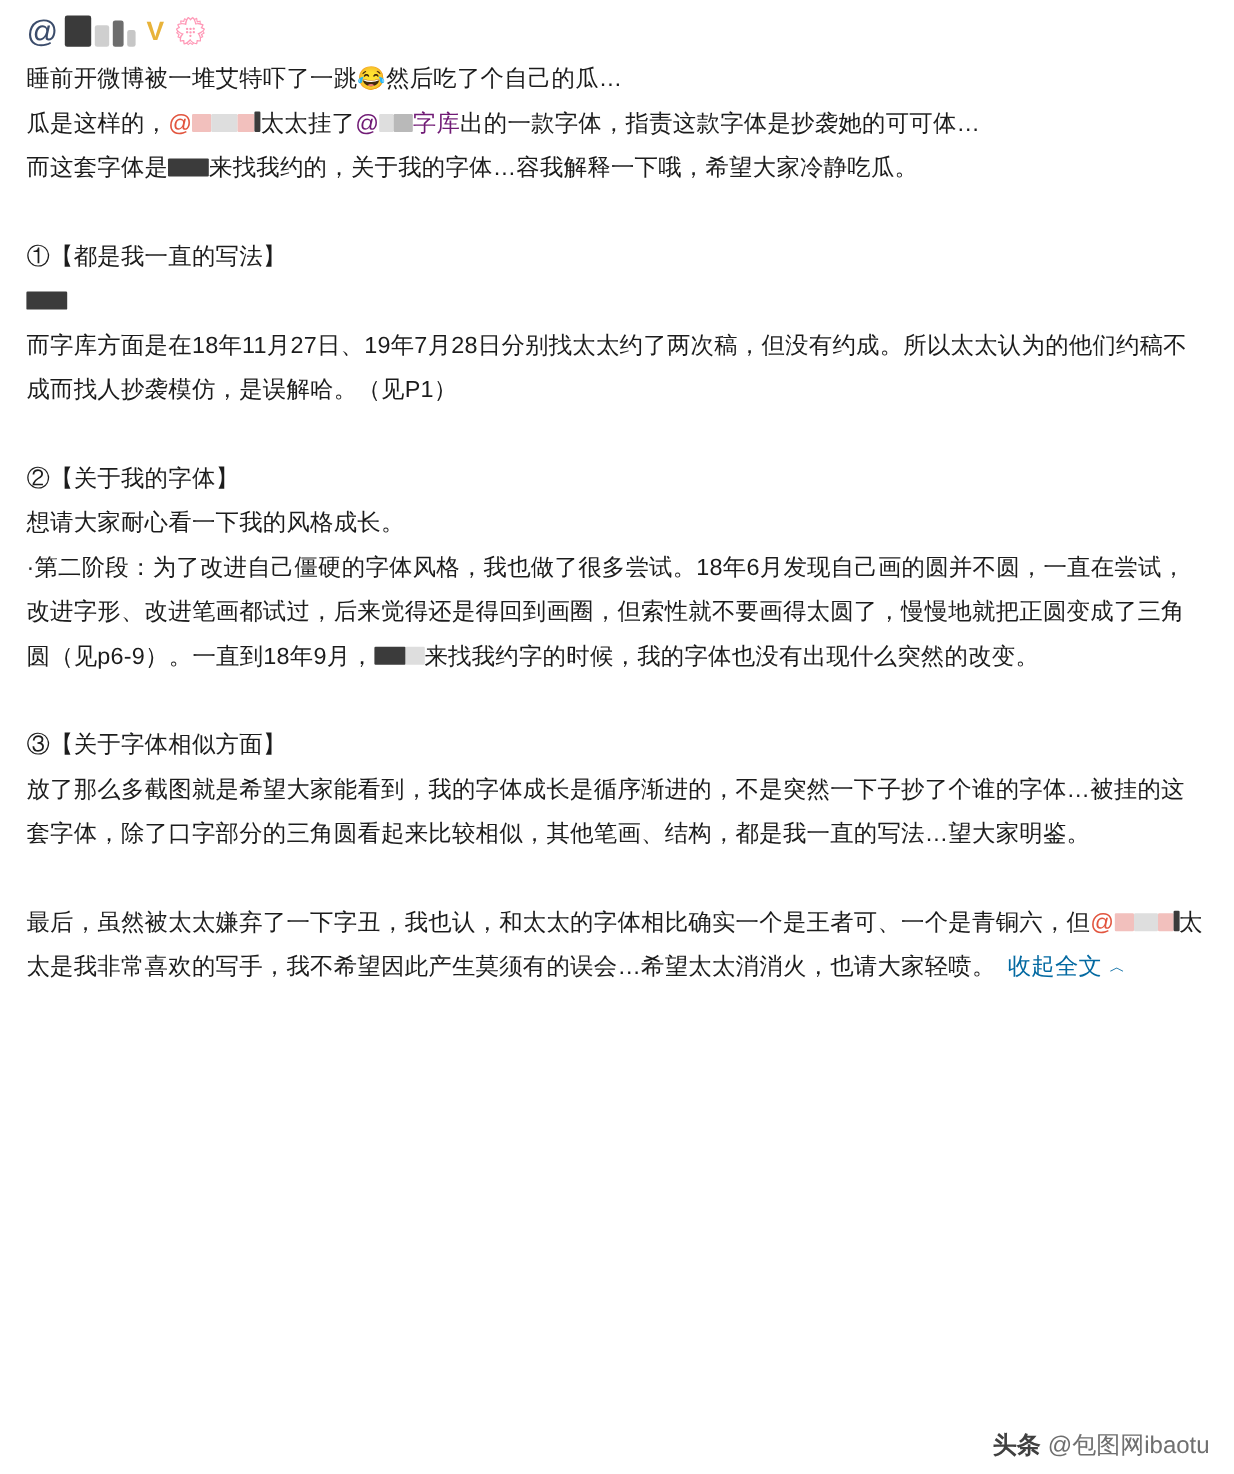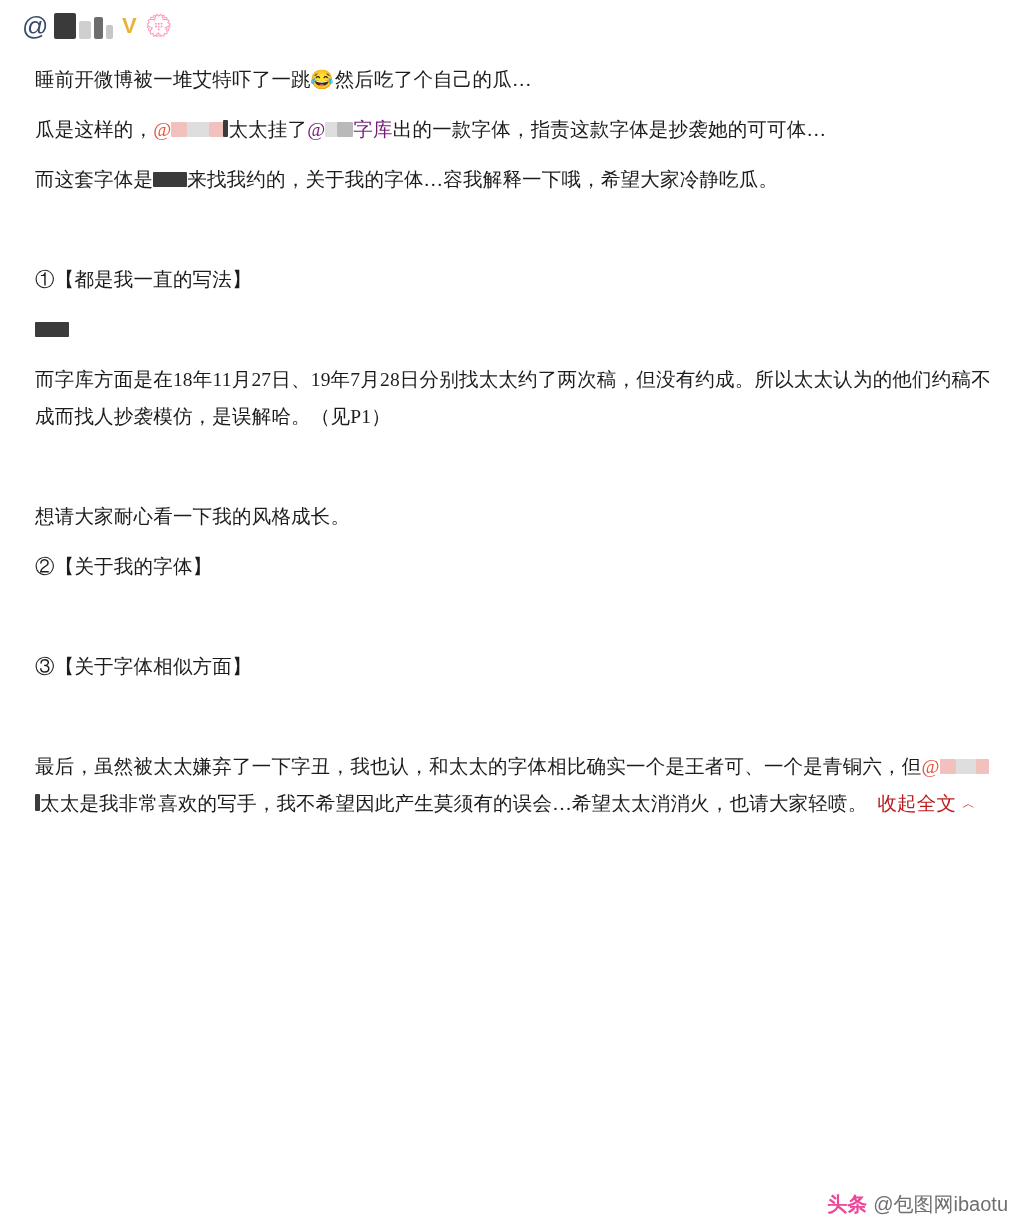--- a/index.html
+++ b/index.html
@@ -71,23 +71,22 @@
   }
 
   
   .content {
     font-size: 19.5px;
     line-height: 37px;
     color: #1c1c1c;
     letter-spacing: 0.2px;
   }
   .para {
-    margin: 13px;
+    margin: 0;
     padding: 0;
-    font-family: Liberation Serif, serif;
   }
   .spacer {
     height: 37px;
   }
 
   .mention {
     color: #e2553f;
   }
   .blue-link {
     color: #701a75;
@@ -101,21 +100,21 @@
     top: 1px;
   }
   .ir-dark { background: #3b3b3b; }
   .ir-pink { background: #f2c0bd; }
   .ir-gray { background: #b9b9b9; }
   .ir-lgray { background: #dedede; }
 
   .emoji-laugh { font-size: 19px; }
 
   .collapse {
-    color: #b91c1c;
+    color: #0369a1;
     font-size: 19.5px;
     margin-left: 10px;
     white-space: nowrap;
   }
   .chev {
     display: inline-block;
     font-size: 13px;
     margin-left: 6px;
     position: relative;
     top: -2px;
@@ -128,21 +127,21 @@
     bottom: 10px;
     display: flex;
     align-items: center;
     gap: 6px;
     color: #6f6f6f;
     font-size: 20px;
   }
   .wm-logo {
     display: inline-block;
     font-weight: bold;
-    color: #ec4899;
+    color: #404040;
     font-size: 20px;
   }
 </style>
 </head>
 <body>
 
 <div class="page">
 
   <div class="topbar">
     <span class="at-sign">@</span>
@@ -173,26 +172,30 @@
     <div class="spacer"></div>
 
     <p class="para">①【都是我一直的写法】</p>
     <p class="para">
       <span class="inline-redact ir-dark" style="width:34px"></span>
     </p>
     <p class="para">而字库方面是在18年11月27日、19年7月28日分别找太太约了两次稿，但没有约成。所以太太认为的他们约稿不成而找人抄袭模仿，是误解哈。（见P1）</p>
 
     <div class="spacer"></div>
 
+    <p class="para">②【关于我的字体】</p>
     <p class="para">想请大家耐心看一下我的风格成长。</p>
-    <p class="para">②【关于我的字体】</p>
+    <p class="para">
+      <span>·第二阶段：为了改进自己僵硬的字体风格，我也做了很多尝试。18年6月发现自己画的圆并不圆，一直在尝试，改进字形、改进笔画都试过，后来觉得还是得回到画圈，但索性就不要画得太圆了，慢慢地就把正圆变成了三角圆（见p6-9）。一直到18年9月，</span><span class="inline-redact ir-dark" style="width:26px"></span><span class="inline-redact ir-lgray" style="width:16px"></span><span>来找我约字的时候，我的字体也没有出现什么突然的改变。</span>
+    </p>
 
     <div class="spacer"></div>
 
     <p class="para">③【关于字体相似方面】</p>
+    <p class="para">放了那么多截图就是希望大家能看到，我的字体成长是循序渐进的，不是突然一下子抄了个谁的字体…被挂的这套字体，除了口字部分的三角圆看起来比较相似，其他笔画、结构，都是我一直的写法…望大家明鉴。</p>
 
     <div class="spacer"></div>
 
     <p class="para">
       <span>最后，虽然被太太嫌弃了一下字丑，我也认，和太太的字体相比确实一个是王者可、一个是青铜六，但</span><span class="mention"><span>@</span><span class="inline-redact ir-pink" style="width:16px"></span><span class="inline-redact ir-lgray" style="width:20px"></span><span class="inline-redact ir-pink" style="width:13px"></span><span class="inline-redact ir-dark" style="width:5px;height:17px"></span></span><span>太太是我非常喜欢的写手，我不希望因此产生莫须有的误会…希望太太消消火，也请大家轻喷。</span><span class="collapse"><span>收起全文</span><span class="chev">︿</span></span>
     </p>
 
   </div>
 
   <div class="watermark">

